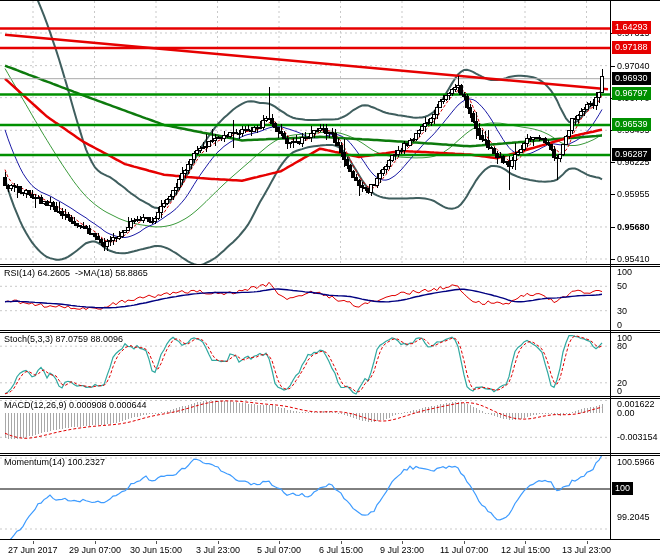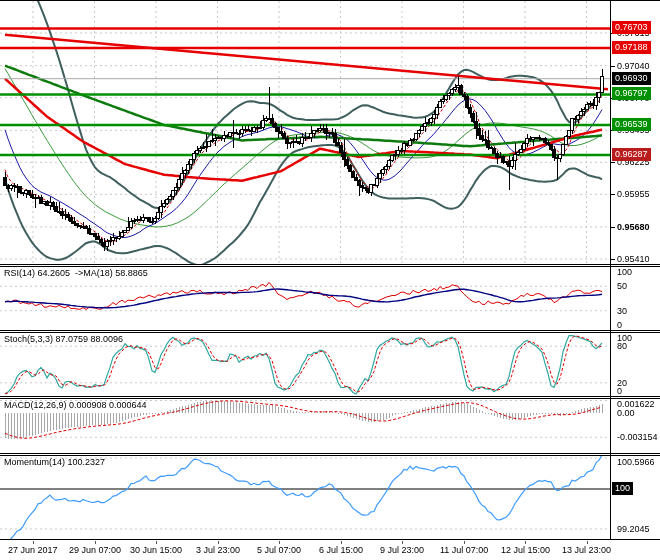--- a/index.html
+++ b/index.html
@@ -746,47 +746,47 @@
       <div class="tick-mark" style="top: 130px;"></div>
       <div class="tick-label" style="top: 124px;">0.96495</div>
       <div class="tick-mark" style="top: 162px;"></div>
       <div class="tick-label" style="top: 156px;">0.96225</div>
       <div class="tick-mark" style="top: 194px;"></div>
       <div class="tick-label" style="top: 188px;">0.95955</div>
       <div class="tick-mark" style="top: 227px;"></div>
       <div class="tick-label" style="top: 221px; font-weight: bold;">0.95680</div>
       <div class="tick-mark" style="top: 259px;"></div>
       <div class="tick-label" style="top: 253px;">0.95410</div>
-      <div class="badge" style="top: 21px; background: rgb(230, 0, 0);">0.76703</div>
+      <div class="badge" style="top: 21px; background: rgb(230, 0, 0);">1.64293</div>
       <div class="badge" style="top: 41px; background: rgb(230, 0, 0);">0.97188</div>
       <div class="badge" style="top: 72px; background: rgb(0, 0, 0);">0.96930</div>
       <div class="badge" style="top: 87px; background: rgb(0, 144, 0);">0.96797</div>
       <div class="badge" style="top: 118px; background: rgb(0, 144, 0);">0.96539</div>
-      <div class="badge" style="top: 148px; background: #b91c1c;">0.96287</div>
+      <div class="badge" style="top: 148px; background: #000000;">0.96287</div>
     </div>
   <div id="rsi-axis">
       <div class="sub-label" style="top: 266px;">100</div>
       <div class="sub-label" style="top: 280px;">50</div>
       <div class="sub-label" style="top: 305px;">30</div>
       <div class="sub-label" style="top: 319px;">0</div>
     </div>
   <div id="stoch-axis">
       <div class="sub-label" style="top: 332px;">100</div>
       <div class="sub-label" style="top: 340px;">80</div>
       <div class="sub-label" style="top: 377px;">20</div>
       <div class="sub-label" style="top: 385px;">0</div>
     </div>
   <div id="macd-axis">
       <div class="sub-label" style="top: 398px;">0.001622</div>
       <div class="sub-label" style="top: 407px;">0.00</div>
       <div class="sub-label" style="top: 431px;">-0.003154</div>
     </div>
   <div id="mom-axis">
       <div class="sub-label" style="top: 456px;">100.5966</div>
-      <div class="sub-label" style="top: 523px;">99.2045</div>
+      <div class="sub-label" style="top: 511px;">99.2045</div>
       <div class="badge" style="top: 482px; background: rgb(0, 0, 0);">100</div>
     </div>
   <div id="time-axis">
       <div class="time-tick" style="left: 33px;"></div>
       <div class="time-label" style="left: 8px;">27 Jun 2017</div>
       <div class="time-tick" style="left: 95px;"></div>
       <div class="time-label" style="left: 69px;">29 Jun 07:00</div>
       <div class="time-tick" style="left: 156px;"></div>
       <div class="time-label" style="left: 130px;">30 Jun 15:00</div>
       <div class="time-tick" style="left: 218px;"></div>

